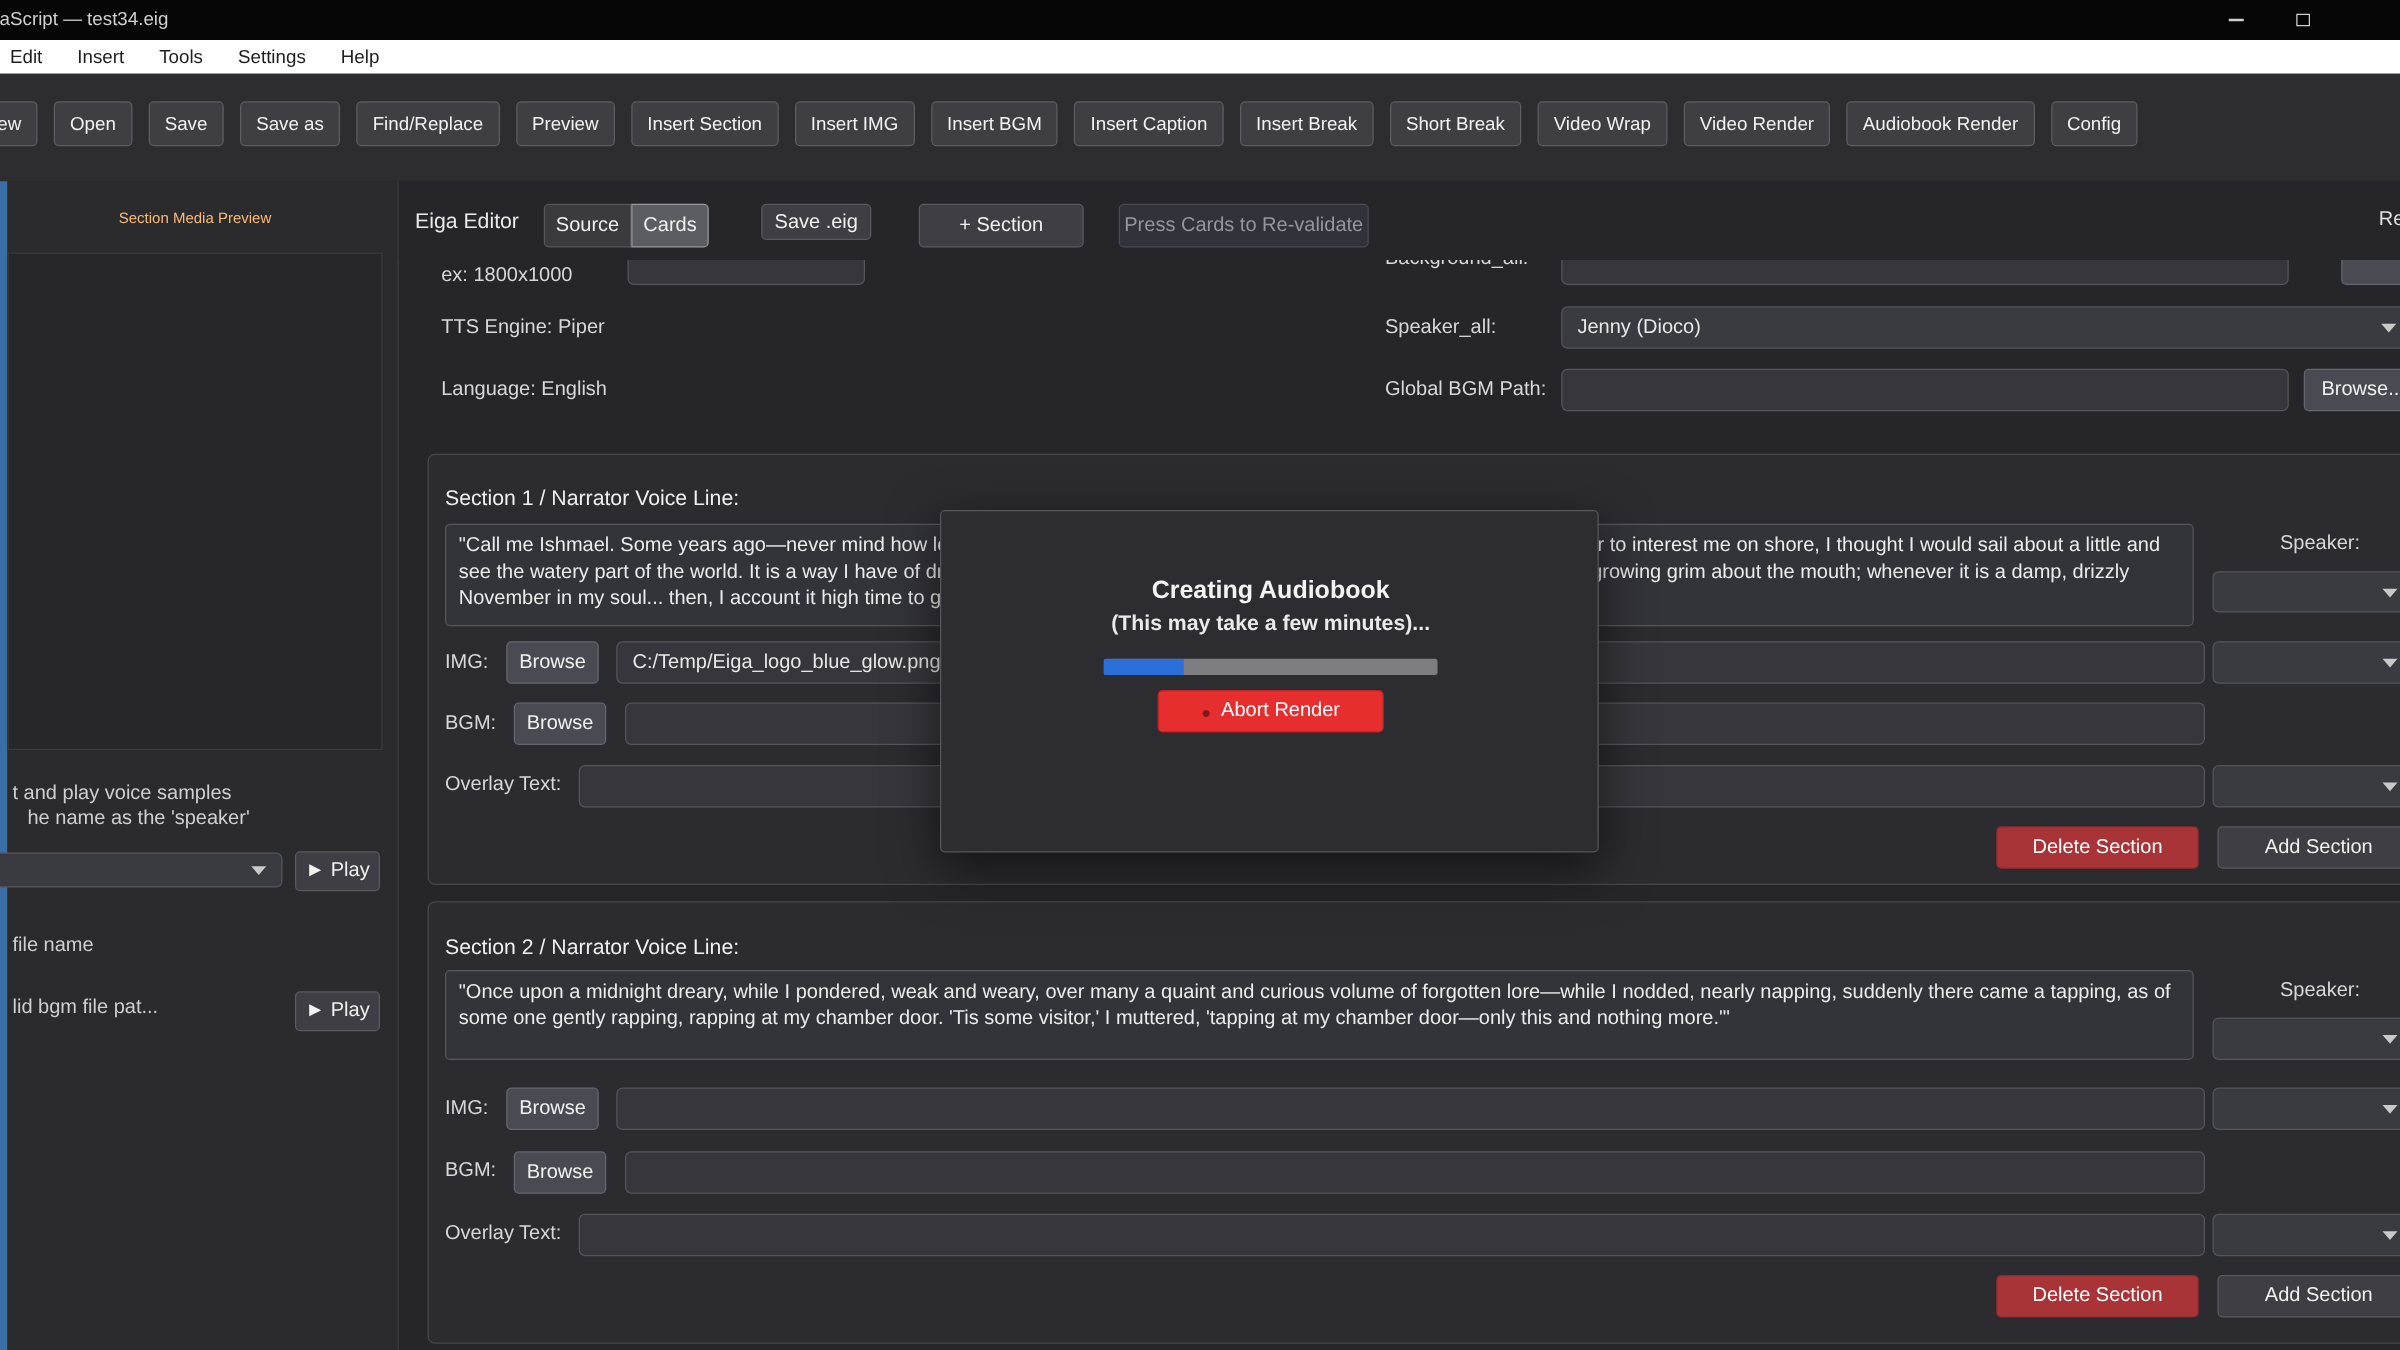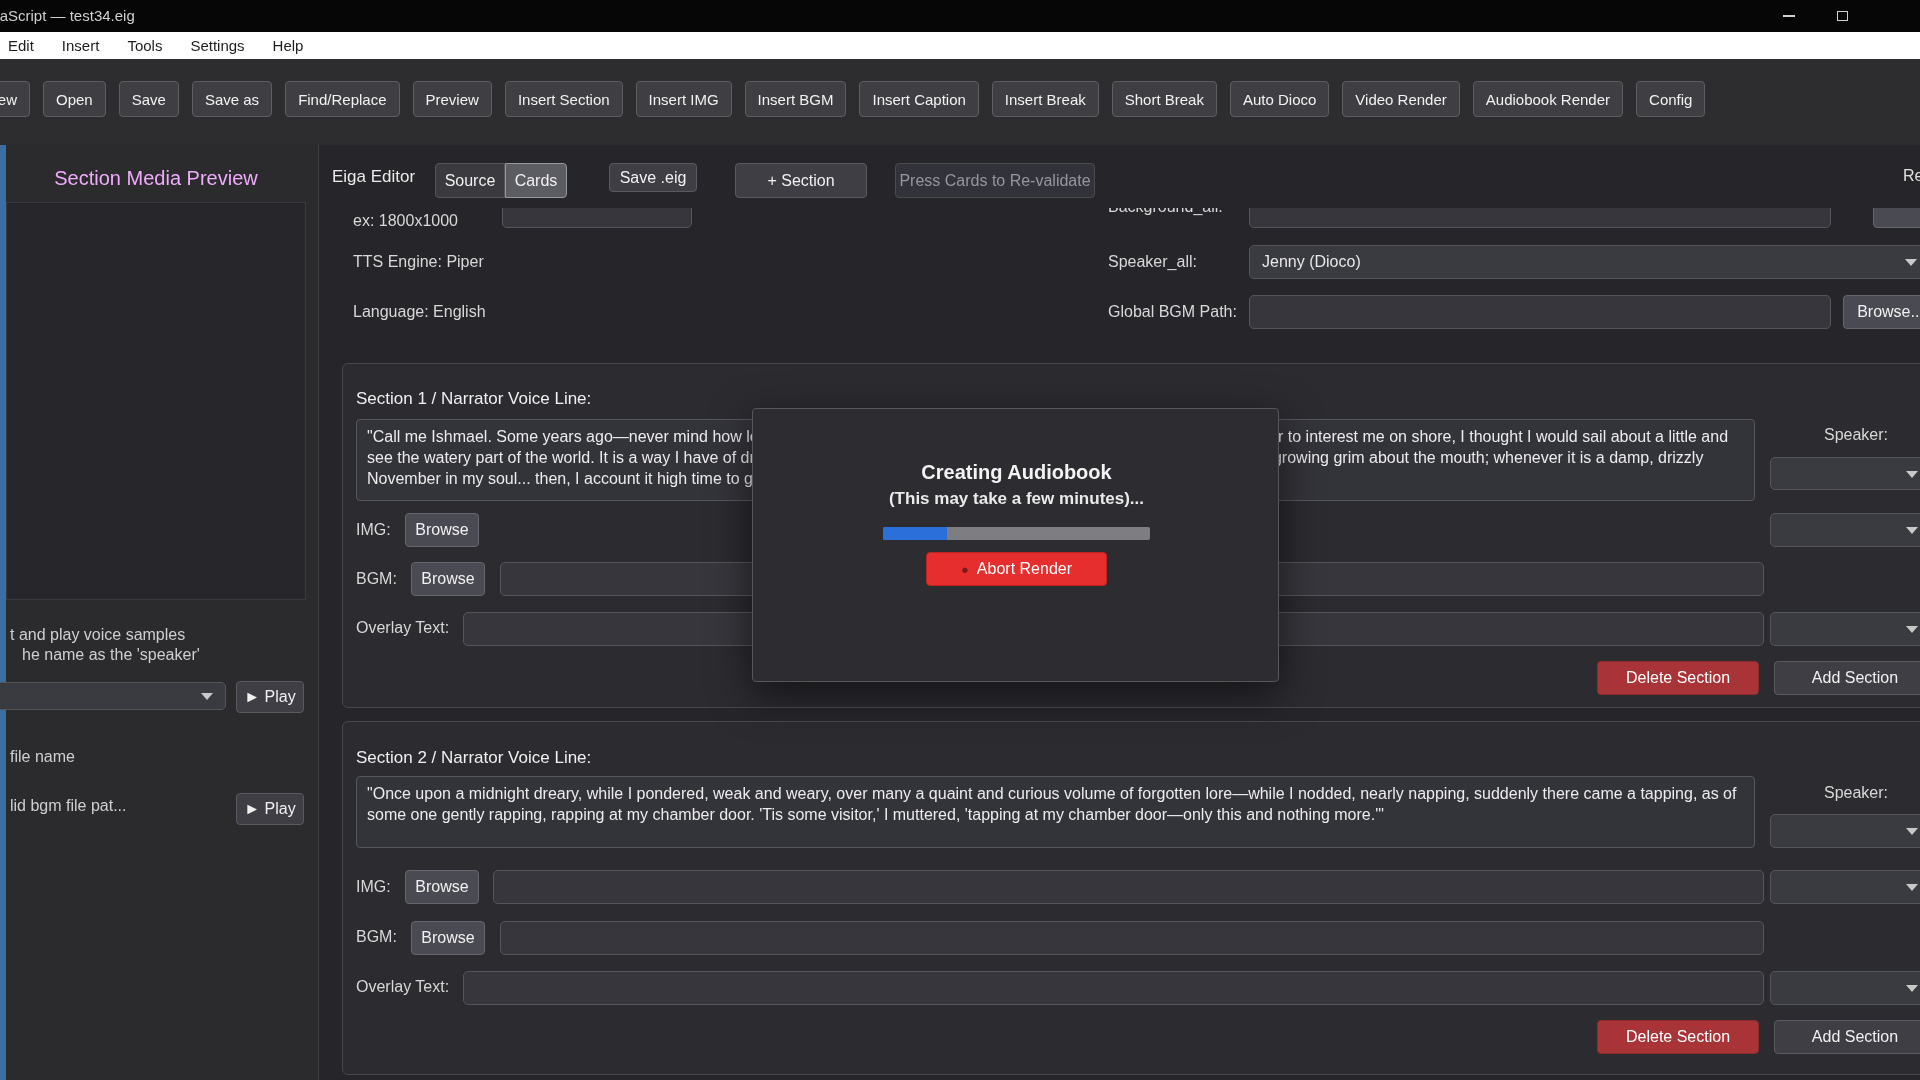--- a/index.html
+++ b/index.html
@@ -75,31 +75,31 @@
     <span class="tbtn">Save</span>
     <span class="tbtn">Save as</span>
     <span class="tbtn">Find/Replace</span>
     <span class="tbtn">Preview</span>
     <span class="tbtn">Insert Section</span>
     <span class="tbtn">Insert IMG</span>
     <span class="tbtn">Insert BGM</span>
     <span class="tbtn">Insert Caption</span>
     <span class="tbtn">Insert Break</span>
     <span class="tbtn">Short Break</span>
-    <span class="tbtn">Auto Dioco</span>
+    <span class="tbtn">Video Wrap</span>
     <span class="tbtn">Video Render</span>
     <span class="tbtn">Audiobook Render</span>
     <span class="tbtn">Config</span>
   </div>
 </div>
 
 <div class="abs" style="left:0;top:145px;width:6px;height:935px;background:#3a6ea5;"></div>
 
 <div class="abs" style="left:6px;top:145px;width:312px;height:935px;background:#2b2b2e;">
-  <div class="abs" style="left:0;top:22px;width:300px;text-align:center;font-size:20px;color:#f0abfc;">Section Media Preview</div>
+  <div class="abs" style="left:0;top:22px;width:300px;text-align:center;font-size:12px;color:#fdba74;">Section Media Preview</div>
   <div class="abs" style="left:0;top:57px;width:300px;height:398px;background:#27272b;border:1px solid #3a3a3f;"></div>
   <div class="abs" style="left:4px;top:481px;font-size:16px;color:#cfcfcf;white-space:nowrap;">t and play voice samples</div>
   <div class="abs" style="left:16px;top:501px;font-size:16px;color:#cfcfcf;white-space:nowrap;">he name as the 'speaker'</div>
   <div class="select" style="left:-14px;top:537px;width:234px;height:28px;">
     <span class="chev"></span>
   </div>
   <div class="btn abs" style="left:230px;top:536px;width:68px;height:32px;">► Play</div>
   <div class="abs" style="left:4px;top:603px;font-size:16px;color:#cfcfcf;white-space:nowrap;">file name</div>
   <div class="abs" style="left:4px;top:652px;font-size:16px;color:#cfcfcf;white-space:nowrap;">lid bgm file pat...</div>
   <div class="btn abs" style="left:230px;top:648px;width:68px;height:32px;">► Play</div>
@@ -144,20 +144,23 @@
 <div class="card" style="left:342px;top:363px;width:1588px;height:345px;">
   <div class="card-title" style="left:13px;top:25px;">Section 1 / Narrator Voice Line:</div>
   <div class="textbox" style="left:13px;top:55px;width:1399px;height:82px;">"Call me Ishmael. Some years ago—never mind how long precisely—having little or no money in my purse, and nothing particular to interest me on shore, I thought I would sail about a little and see the watery part of the world. It is a way I have of driving off the spleen and regulating the circulation. Whenever I find myself growing grim about the mouth; whenever it is a damp, drizzly November in my soul... then, I account it high time to get to sea as soon as I can."</div>
   <div class="label" style="left:1481px;top:62px;">Speaker:</div>
   <div class="select" style="left:1427px;top:93px;width:161px;height:33px;">
     <span class="chev"></span>
   </div>
 
   <div class="label" style="left:13px;top:157px;">IMG:</div>
   <div class="browse" style="left:62px;top:149px;width:74px;height:34px;">Browse</div>
+  <div class="field" style="left:150px;top:149px;width:1271px;height:34px;">
+      <span>C:/Temp/Eiga_logo_blue_glow.png</span>
+    </div>
   <div class="select" style="left:1427px;top:149px;width:161px;height:34px;">
     <span class="chev"></span>
   </div>
 
   <div class="label" style="left:13px;top:206px;">BGM:</div>
   <div class="browse" style="left:68px;top:198px;width:74px;height:34px;">Browse</div>
   <div class="field" style="left:157px;top:198px;width:1264px;height:34px;">
       <span></span>
     </div>
 

